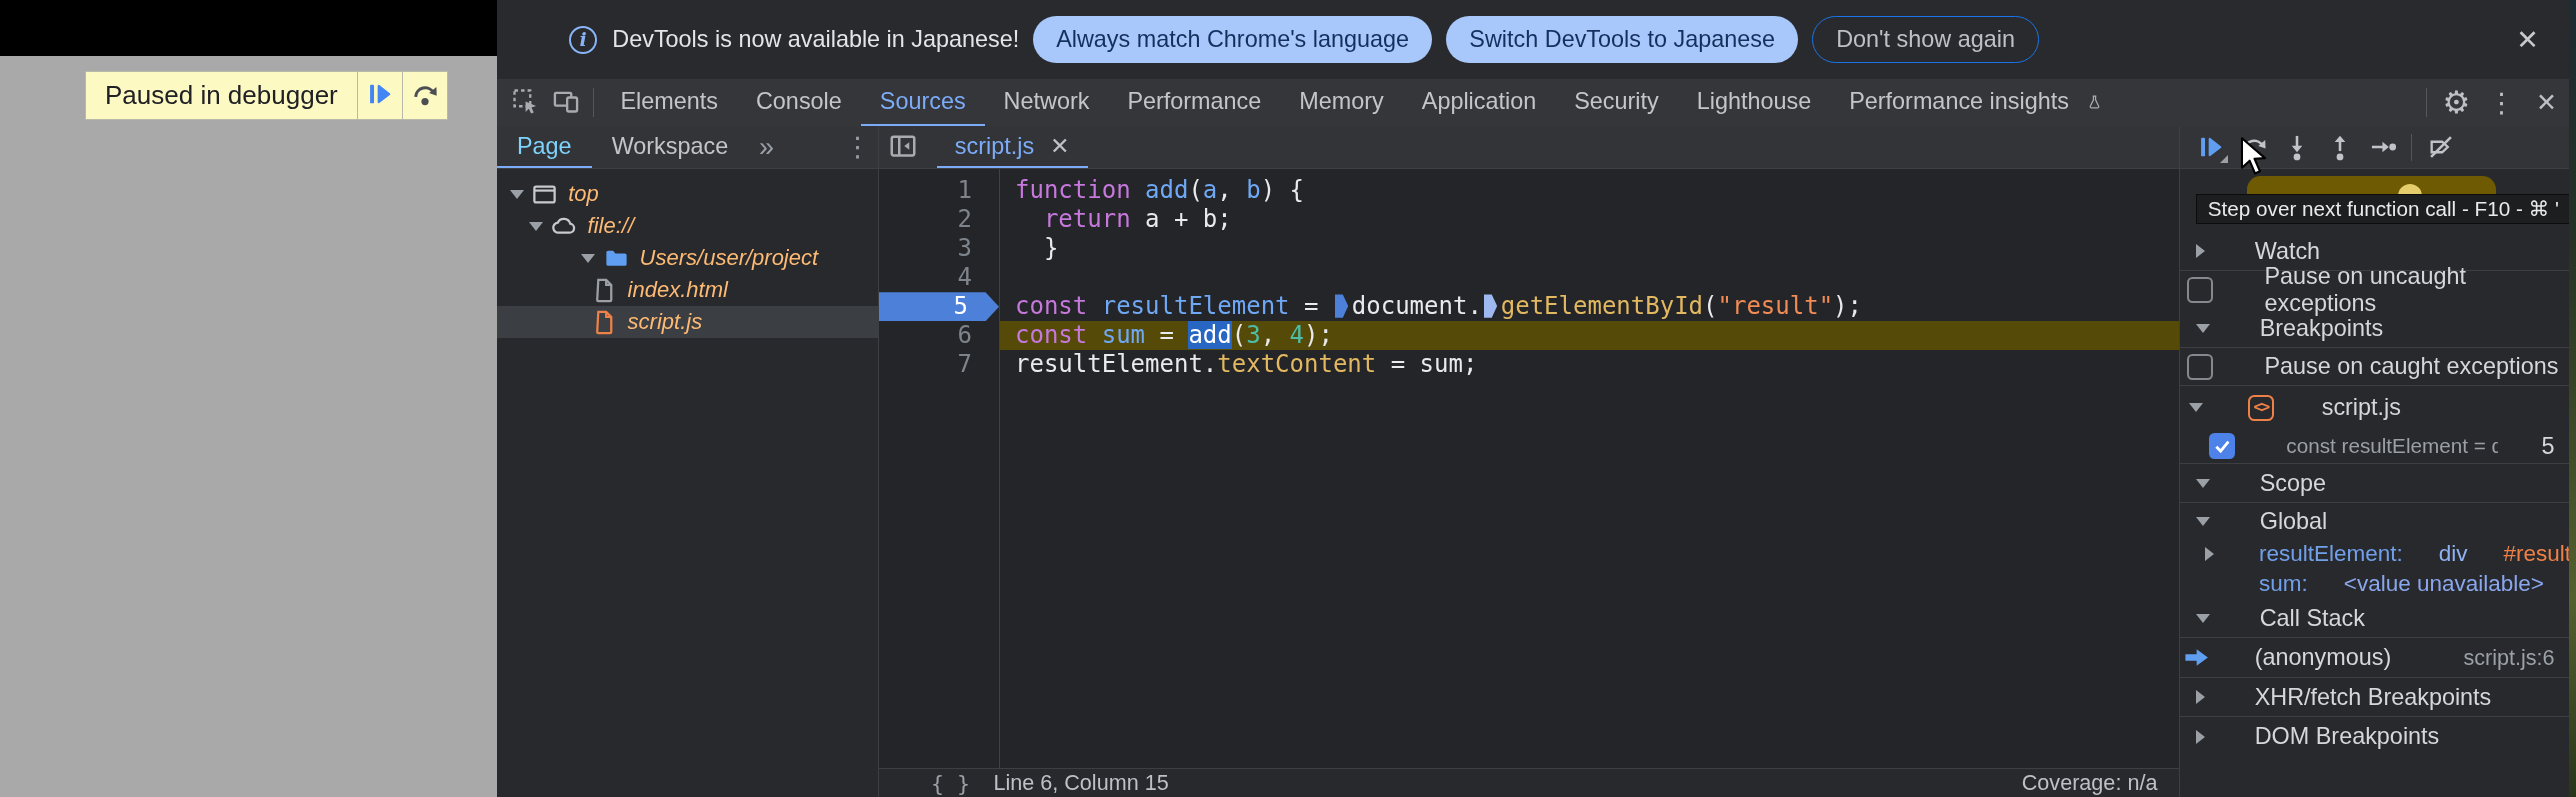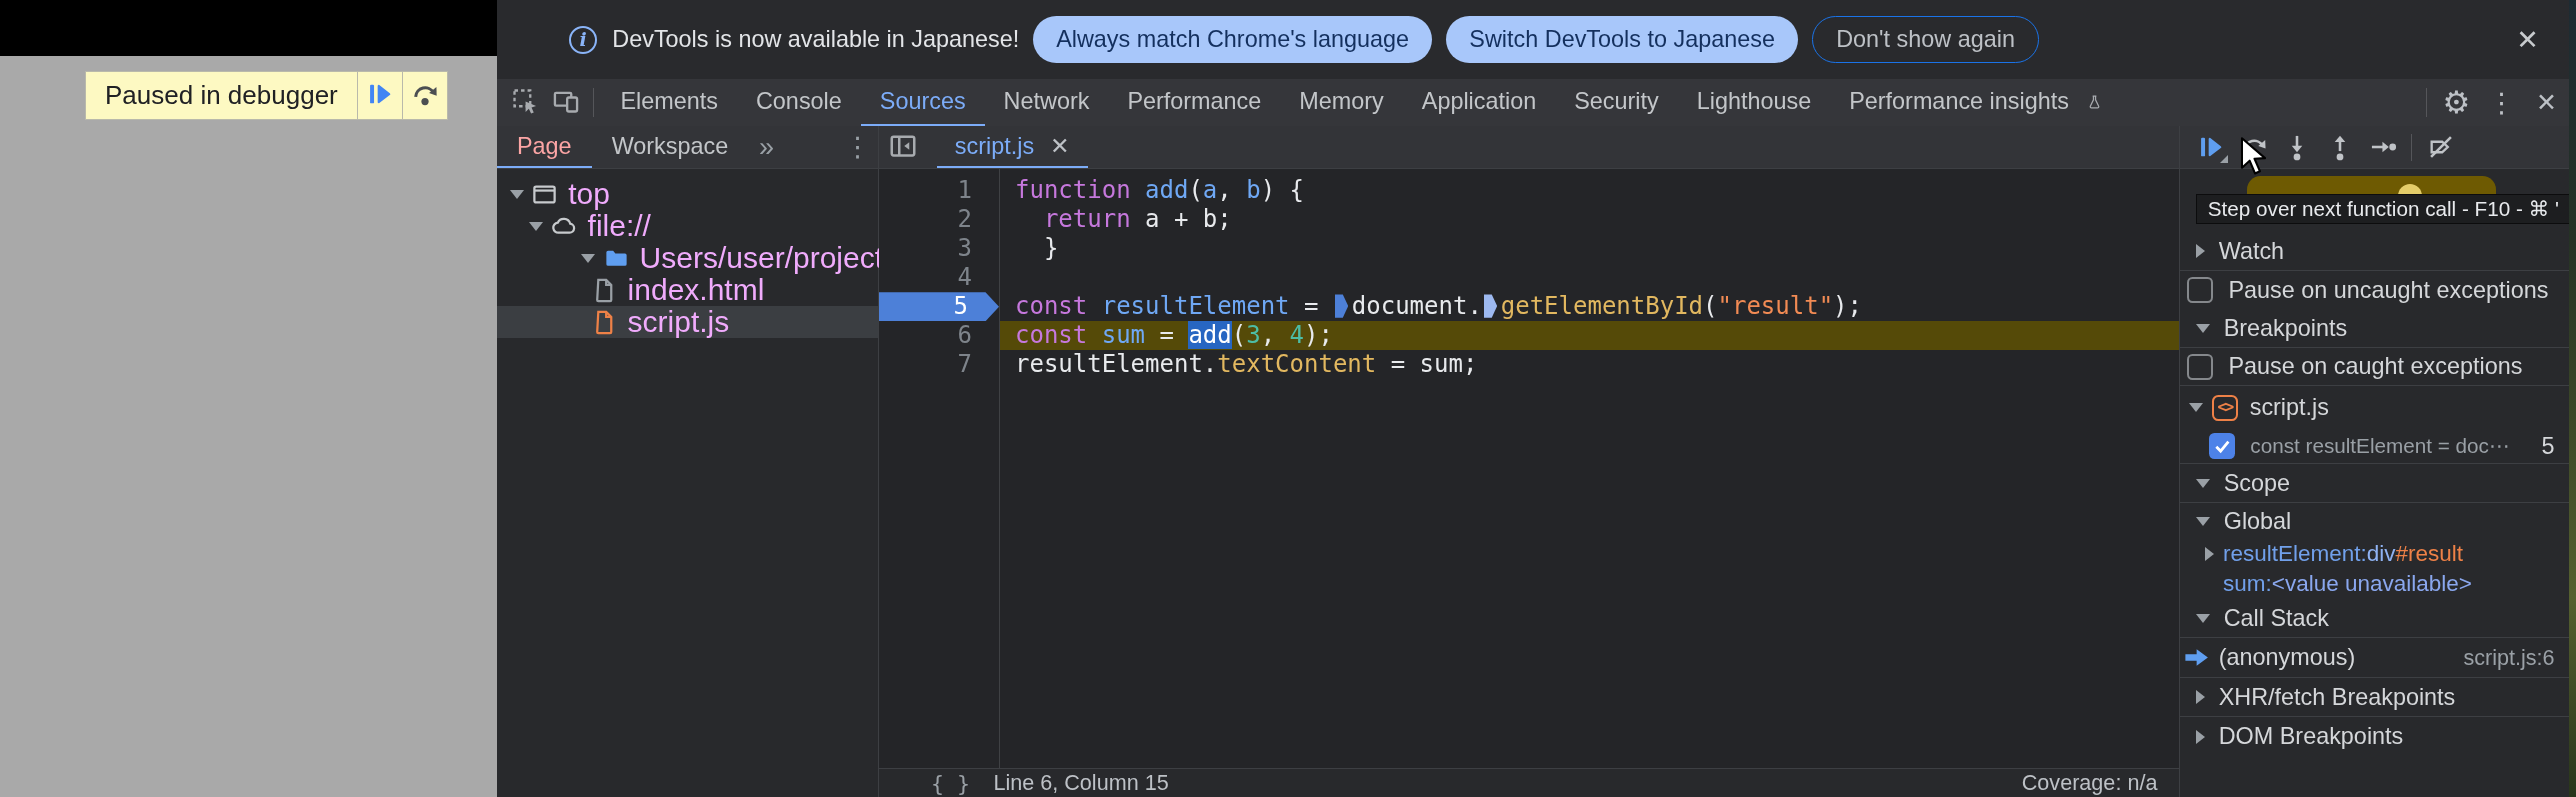--- a/index.html
+++ b/index.html
@@ -44,25 +44,25 @@
   .mt-spacer { flex:1; }
   .glyph-btn { width:45px; display:flex; align-items:center; justify-content:center; color:#bdc1c6; flex:none; }
 
   
   .dt-content { display:flex; height:671px; }
 
   
   .nav-panel { width:382px; flex:none; background:#28292c; border-right:0.9px solid #3d3f43; display:flex; flex-direction:column; }
   .panel-toolbar { height:43px; flex:none; background:#333438; border-bottom:0.9px solid #3d3f43; display:flex; align-items:stretch; }
   .nav-tab { display:flex; align-items:center; padding:0 20px; font-size:23.4px; color:#c3c6c9; border-bottom:2.7px solid transparent; }
-  .nav-tab.selected { color:#fca5a5; border-bottom-color:#7cacf8; }
+  .nav-tab.selected { color:#7dd3fc; border-bottom-color:#7cacf8; }
   .nav-more { display:flex; align-items:center; color:#9aa0a6; font-size:27px; padding:0 10.8px; }
   .nav-kebab { margin-left:auto; width:41px; display:flex; align-items:center; justify-content:center; color:#9aa0a6; font-size:27px; }
   .tree { padding-top:9px; flex:1; }
-  .tree-row { height:32px; display:flex; align-items:center; font-size:30px; color:#f0abfc; white-space:nowrap; }
+  .tree-row { height:32px; display:flex; align-items:center; font-size:22px; color:#fdba74; white-space:nowrap;font-style:italic; }
   .tree-row.selected { background:#3b3e42; }
   .tree-exp { width:21.6px; flex:none; display:flex; justify-content:flex-start; }
   .tree-ic { width:27px; height:27px; flex:none; margin-right:10px; }
   .tree-ic svg { width:27px; height:27px; }
 
   
   .tri { width:0; height:0; flex:none; }
   .tri.down { border-left:7.2px solid transparent; border-right:7.2px solid transparent; border-top:9px solid #9aa0a6; }
   .tri.right { border-top:7.2px solid transparent; border-bottom:7.2px solid transparent; border-left:9px solid #9aa0a6; }
 
@@ -107,21 +107,21 @@
 
   .paused-pill { position:absolute; left:67px; top:50px; width:249px; height:47px;
     background:#6e5a02; border-radius:13.5px; z-index:5; overflow:hidden; }
   .paused-pill .dot { position:absolute; left:151px; top:8px; width:24px; height:24px; border-radius:50%; background:#e4cd6a; }
   .dbg-tooltip { position:absolute; left:16px; top:68px; height:30px; z-index:6; background:#1d1e20;
     border:0.9px solid #0c0c0d; color:#e8eaed; font-size:20.7px; display:flex; align-items:center;
     padding:0 10.8px; white-space:nowrap; }
   .mouse-cursor { position:absolute; left:58px; top:10.8px; z-index:20; width:31px; height:41px; }
 
   .dbg-rows { margin-top:63px; display:flex; flex-direction:column; }
-  .sb-row { display:flex; align-items:center; font-size:23.4px; color:#d5d7da; flex:none; }
+  .sb-row { display:flex; align-items:center; font-size:23.4px; color:#d5d7da; flex:none;gap:36px; }
   .sb-row.bordered { border-bottom:0.9px solid #3d3f43; }
   .t-header { height:39px; padding-left:12.6px; }
   .t-header .tri { margin:0 13.5px 0 3.6px; }
   .t-checkbox { height:38px; padding-left:7.2px; }
   .t-bp-group { height:43px; padding-left:9px; }
   .t-bp-group .tri { margin:0 9px 0 0; }
   .t-bp-item { height:35px; padding-left:29px; }
   .t-scope-node { height:39px; padding-left:12.6px; }
   .t-scope-node .tri { margin:0 13.5px 0 3.6px; }
   .t-scope-sub { height:36px; padding-left:12.6px; }

